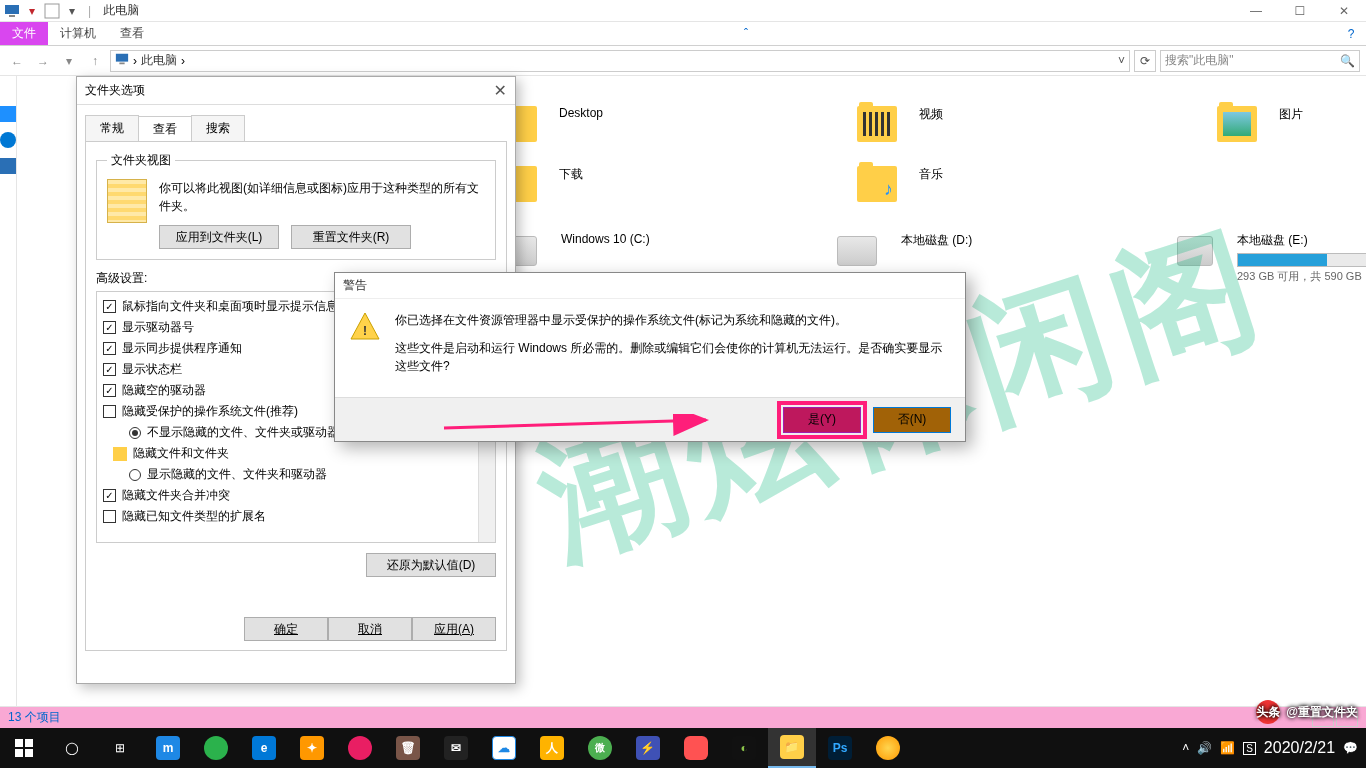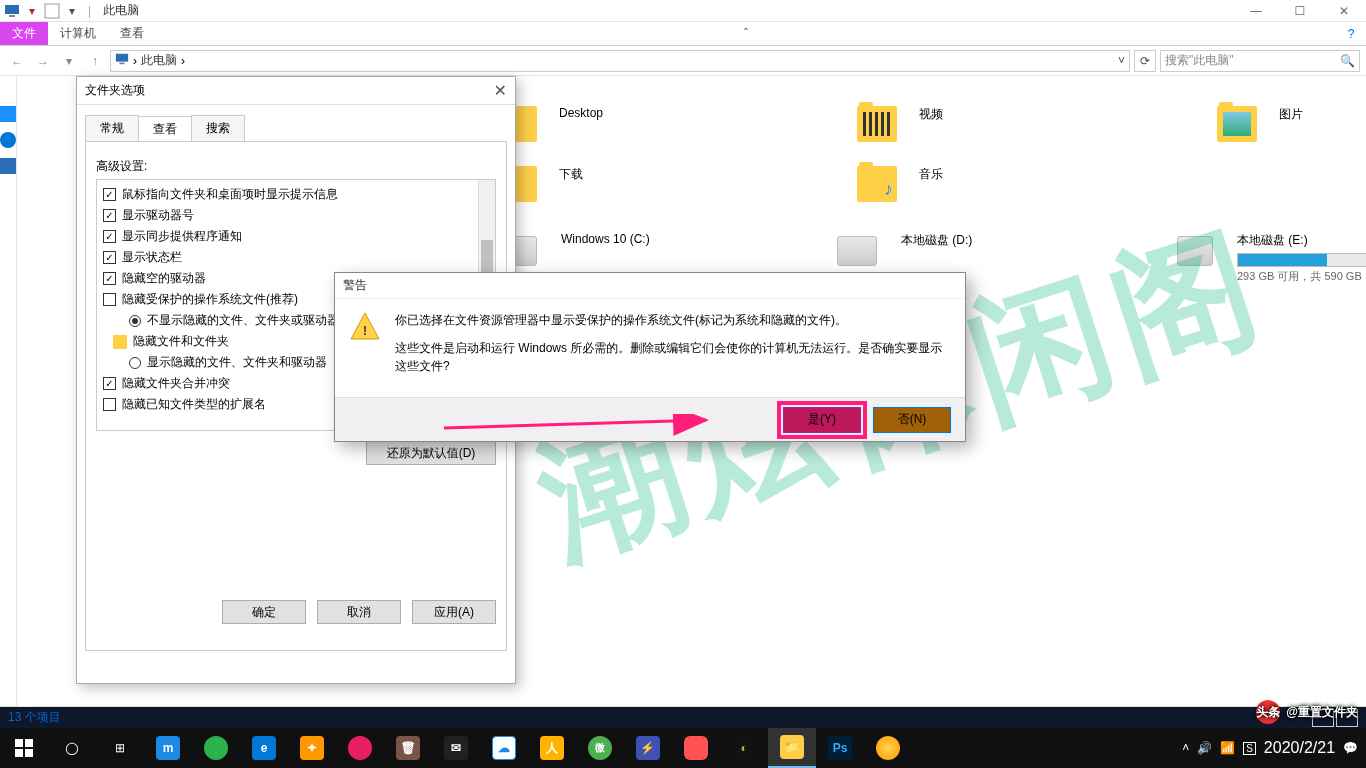--- a/index.html
+++ b/index.html
@@ -39,21 +39,21 @@
 .foldericon .back { position:absolute; inset:0; background:#ffcf48; border-radius:2px; }
 .foldericon .tab { position:absolute; top:-4px; left:2px; width:14px; height:6px; background:#ffcf48; border-radius:2px 2px 0 0; }
 .drivegrid { display: flex; gap: 100px; }
 .driveitem { display: flex; gap: 24px; align-items: flex-start; width: 240px; }
 .driveicon { width: 40px; height: 30px; background: linear-gradient(#e8e8e8,#ccc); border-radius:3px; border:1px solid #bbb; margin-top:4px; }
 .drivebar { width: 180px; height: 14px; border: 1px solid #bcbcbc; margin-top: 4px; position: relative; background:#eaeaea; }
 .drivebar .fill { height: 100%; background: #26a0da; }
 .drivetxt { color:#666; font-size:11px; margin-top:2px; }
 
 
-.statusbar { position:absolute; bottom:40px; left:0; right:0; height:22px; display:flex; align-items:center; padding:0 8px; color:#0066cc; border-top:1px solid #e5e5e5; background:#0f172a;}
+.statusbar { position:absolute; bottom:40px; left:0; right:0; height:22px; display:flex; align-items:center; padding:0 8px; color:#0066cc; border-top:1px solid #e5e5e5; background:#f9a8d4;}
 .statusbar .viewicons{ margin-left:auto; display:flex; gap:2px;}
 .statusbar .viewicons div{width:22px;height:18px;border:1px solid #ccc;}
 
 
 .dlg-options { position: absolute; top: 76px; left: 44px; width: 440px; height: 608px; background: #fff; border: 1px solid #aaa; box-shadow: 4px 4px 12px rgba(0,0,0,.25); z-index: 20; margin-left: 32px; }
 .dlg-options .dlg-title { height: 28px; display:flex; align-items:center; padding:0 8px; border-bottom:1px solid #ddd; }
 .dlg-options .dlg-title .close{ margin-left:auto; font-size:16px; color:#555; }
 .dlg-options .tabs { display:flex; margin:10px 8px 0 8px; }
 .dlg-options .tabs .t{ padding:4px 14px; border:1px solid #ccc; border-bottom:none; background:#f5f5f5; margin-right:-1px; }
 .dlg-options .tabs .t.active{ background:#fff; position:relative; top:1px; }
@@ -67,21 +67,21 @@
 .dlg-options .advlabel{ margin:6px 0 4px 0;}
 .dlg-options .advlist{ border:1px solid #ccc; height:252px; overflow:hidden; padding:4px 2px; position:relative;}
 .dlg-options .advlist .row{ display:flex; align-items:center; gap:6px; padding:2px 4px; white-space:nowrap;}
 .dlg-options .advlist .row .cbx{ width:13px; height:13px; border:1px solid #333; display:inline-flex; align-items:center; justify-content:center; font-size:10px; background:#fff;}
 .dlg-options .advlist .row .radio{ width:12px; height:12px; border:1px solid #333; border-radius:50%; display:inline-flex; align-items:center; justify-content:center;}
 .dlg-options .advlist .row .radio .dot{ width:6px; height:6px; border-radius:50%; background:#333;}
 .dlg-options .advlist .row.fld .cbx{ border:none; width:14px; height:14px; background:#ffcf48;}
 .dlg-options .advlist .scrollbar{ position:absolute; right:0; top:0; bottom:0; width:17px; background:#f0f0f0; border-left:1px solid #ddd;}
 .dlg-options .advlist .scrollbar .thumb{ position:absolute; left:2px; right:2px; top:60px; height:90px; background:#c1c1c1;}
 .dlg-options .restore{ text-align:right; margin-top:10px;}
-.dlg-options .dlgbtns{ position:absolute; right:10px; bottom:26px; display:flex; gap:11px;}
+.dlg-options .dlgbtns{ position:absolute; right:10px; bottom:9px; display:flex; gap:0;text-decoration:underline;}
 .dlg-options .dlgbtns button{ width:84px; height:24px; background:#e1e1e1; border:1px solid #adadad;}
 .dlg-options .dlgbtns button.disabled{ color:#000000;}
 
 
 .dlg-warn { position: absolute; top: 272px; left: 334px; width: 632px; height: 170px; background: #fff; border: 1px solid #888; box-shadow: 6px 6px 16px rgba(0,0,0,.3); z-index: 30; }
 .dlg-warn .wtitle{ height:26px; display:flex; align-items:center; padding:0 8px; background:#fff; border-bottom:1px solid #eee; color:#333;}
 .dlg-warn .wbody{ display:flex; padding:12px 14px; gap:14px;}
 .dlg-warn .wicon{ width:32px; height:32px; }
 .dlg-warn .wicon svg{ width:32px; height:32px;}
 .dlg-warn .wtxt p{ margin-bottom:10px; line-height:1.5;}
@@ -251,20 +251,33 @@
   <div class="dlg-title">
     <span>文件夹选项</span>
     <span class="close">✕</span>
   </div>
   <div class="tabs">
     <div class="t">常规</div>
     <div class="t active">查看</div>
     <div class="t">搜索</div>
   </div>
   <div class="tabbody">
+    <fieldset>
+      <legend>文件夹视图</legend>
+      <div class="fbox">
+        <div class="fimg"></div>
+        <div style="flex:1">
+          <div style="line-height:1.5">你可以将此视图(如详细信息或图标)应用于这种类型的所有文件夹。</div>
+          <div class="fbtns">
+            <button class="small">应用到文件夹(L)</button>
+            <button class="small">重置文件夹(R)</button>
+          </div>
+        </div>
+      </div>
+    </fieldset>
     <div class="advlabel">高级设置:</div>
     <div class="advlist" id="advlist">
       <div class="row">
           <span class="cbx">✓</span>
           <span>鼠标指向文件夹和桌面项时显示提示信息</span>
         </div>
         <div class="row">
           <span class="cbx">✓</span>
           <span>显示驱动器号</span>
         </div>

